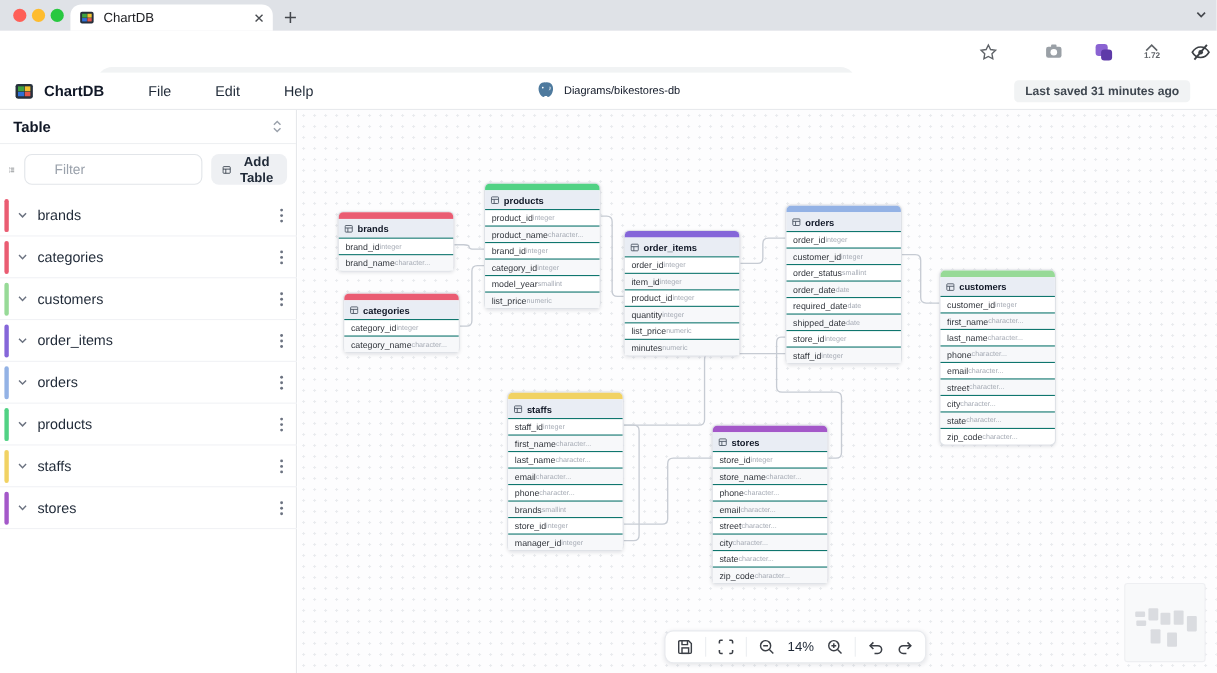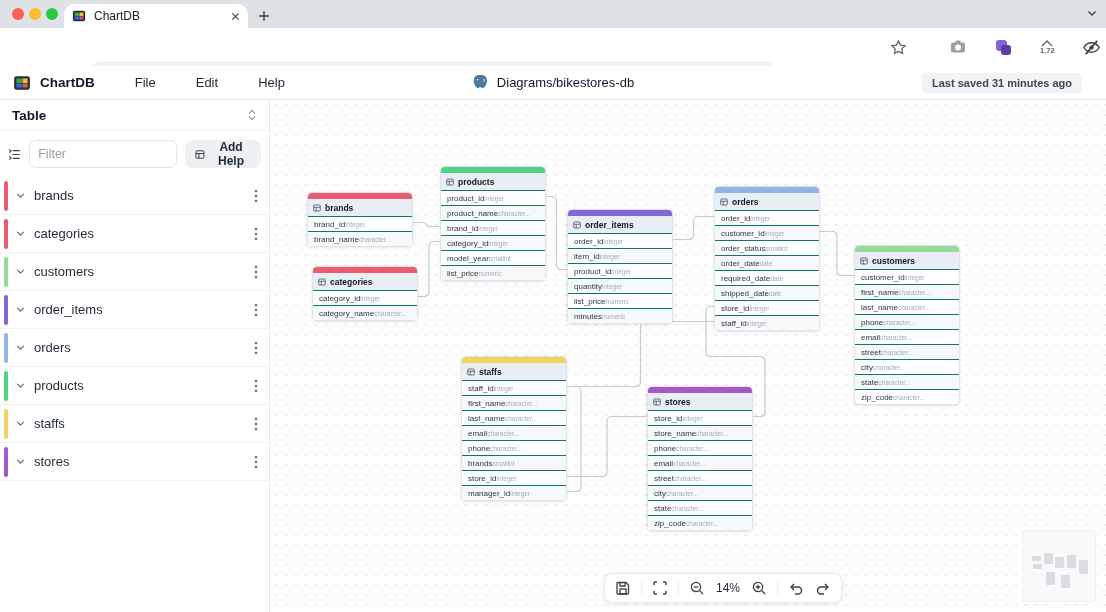--- a/index.html
+++ b/index.html
@@ -31,33 +31,33 @@
     background:radial-gradient(circle at 35% 35%, #9c5a4a, #5d2f28); margin-left:12px; }
   .chrome-sep { width:1px; height:18px; background:#dadce0; margin-left:11px; }
 
   
   #appheader { position:absolute; left:0; top:66px; width:1106px; height:34px; background:#fff;
     border-bottom:1px solid #e8eaed; display:flex; align-items:center; }
   #app-name { font-size:13.5px; font-weight:bold; color:#111827; margin-left:8px; }
   .menu-item { font-size:13px; color:#1f2937; margin-left:40px; }
   #breadcrumb-box { position:absolute; left:50%; transform:translateX(-50%);
     display:flex; align-items:center; gap:8px; }
-  #breadcrumb { font-size:13px; font-weight:500; color:#111827; }
+  #breadcrumb { font-size:10px; font-weight:500; color:#111827; }
   #saved-badge { position:absolute; right:24px; background:#f1f3f4; border-radius:4px;
     padding:4px 10px; font-size:11px; font-weight:600; color:#3f4750; }
 
   
   #sidebar { position:absolute; left:0; top:100px; width:270px; height:512px; background:#fff;
     border-right:1px solid #e6e8eb; }
   #sidebar-title-row { height:31px; display:flex; align-items:center; justify-content:space-between;
     padding:0 12px; border-bottom:1px solid #eef0f2; }
   #sidebar-title { font-size:13.5px; font-weight:bold; color:#111827; }
   #filter-row { height:30px; margin-top:8px; display:flex; align-items:center; padding:0 8px; gap:8px; }
-  #filter-input { width:148px; height:28px; border:1px solid #e2e5e9; border-radius:7px;
-    padding:0 8px; font-size:12.5px; color:#a21caf; outline:none; }
+  #filter-input { width:162px; height:28px; border:1px solid #e2e5e9; border-radius:7px;
+    padding:0 27px; font-size:12.5px; color:#a21caf; outline:none; }
   #filter-input::placeholder { color:#9aa1ab; }
   #add-table-btn { margin-left:auto; height:28px; background:#eef0f3; border:none; border-radius:7px;
     display:flex; align-items:center; gap:6px; padding:0 10px; font-size:12px; font-weight:600; color:#1f2937; }
   #table-list { position:absolute; left:0; top:77px; width:270px; }
   .side-item { position:relative; height:38px; display:flex; align-items:center;
     border-bottom:1px solid #f1f2f5; padding-left:34px; }
   .side-accent { position:absolute; left:4px; top:4px; width:4px; height:30px; border-radius:3px; }
   .side-chev { position:absolute; left:15px; color:#6b7280; }
   .side-label { font-size:13px; font-weight:500; color:#1f2937; }
   .side-kebab { position:absolute; right:12px; color:#6b7280; }
@@ -242,21 +242,21 @@
     <svg width="17" height="15" viewBox="0 0 17 15">
       <path d="M6 2.5h9M6 7.5h9M6 12.5h9" stroke="#3b3f46" stroke-width="1.5"></path>
       <path d="M1.5 1 L4 3 L1.5 5 M1.5 10 L4 12 L1.5 14" fill="none" stroke="#3b3f46" stroke-width="1.3"></path>
     </svg>
     <input id="filter-input" placeholder="Filter" style="">
     <button id="add-table-btn">
       <svg width="13" height="13" viewBox="0 0 16 16">
         <rect x="1.5" y="2" width="13" height="12" rx="1.5" fill="none" stroke="#1f2937" stroke-width="1.4"></rect>
         <path d="M1.5 6.5h13M6.5 6.5v7.5" stroke="#1f2937" stroke-width="1.4"></path>
       </svg>
-      <span>Add Help</span>
+      <span>Add Table</span>
     </button>
   </div>
   <div id="table-list">
       <div class="side-item">
         <span class="side-accent" style="background:#ea5c72"></span>
         <svg class="side-chev" width="11" height="11" viewBox="0 0 12 12">
           <path d="M2.5 4.2 L6 7.8 L9.5 4.2" fill="none" stroke="currentColor" stroke-width="1.4"></path>
         </svg>
         <span class="side-label">brands</span>
         <svg class="side-kebab" width="4" height="14" viewBox="0 0 4 14">

